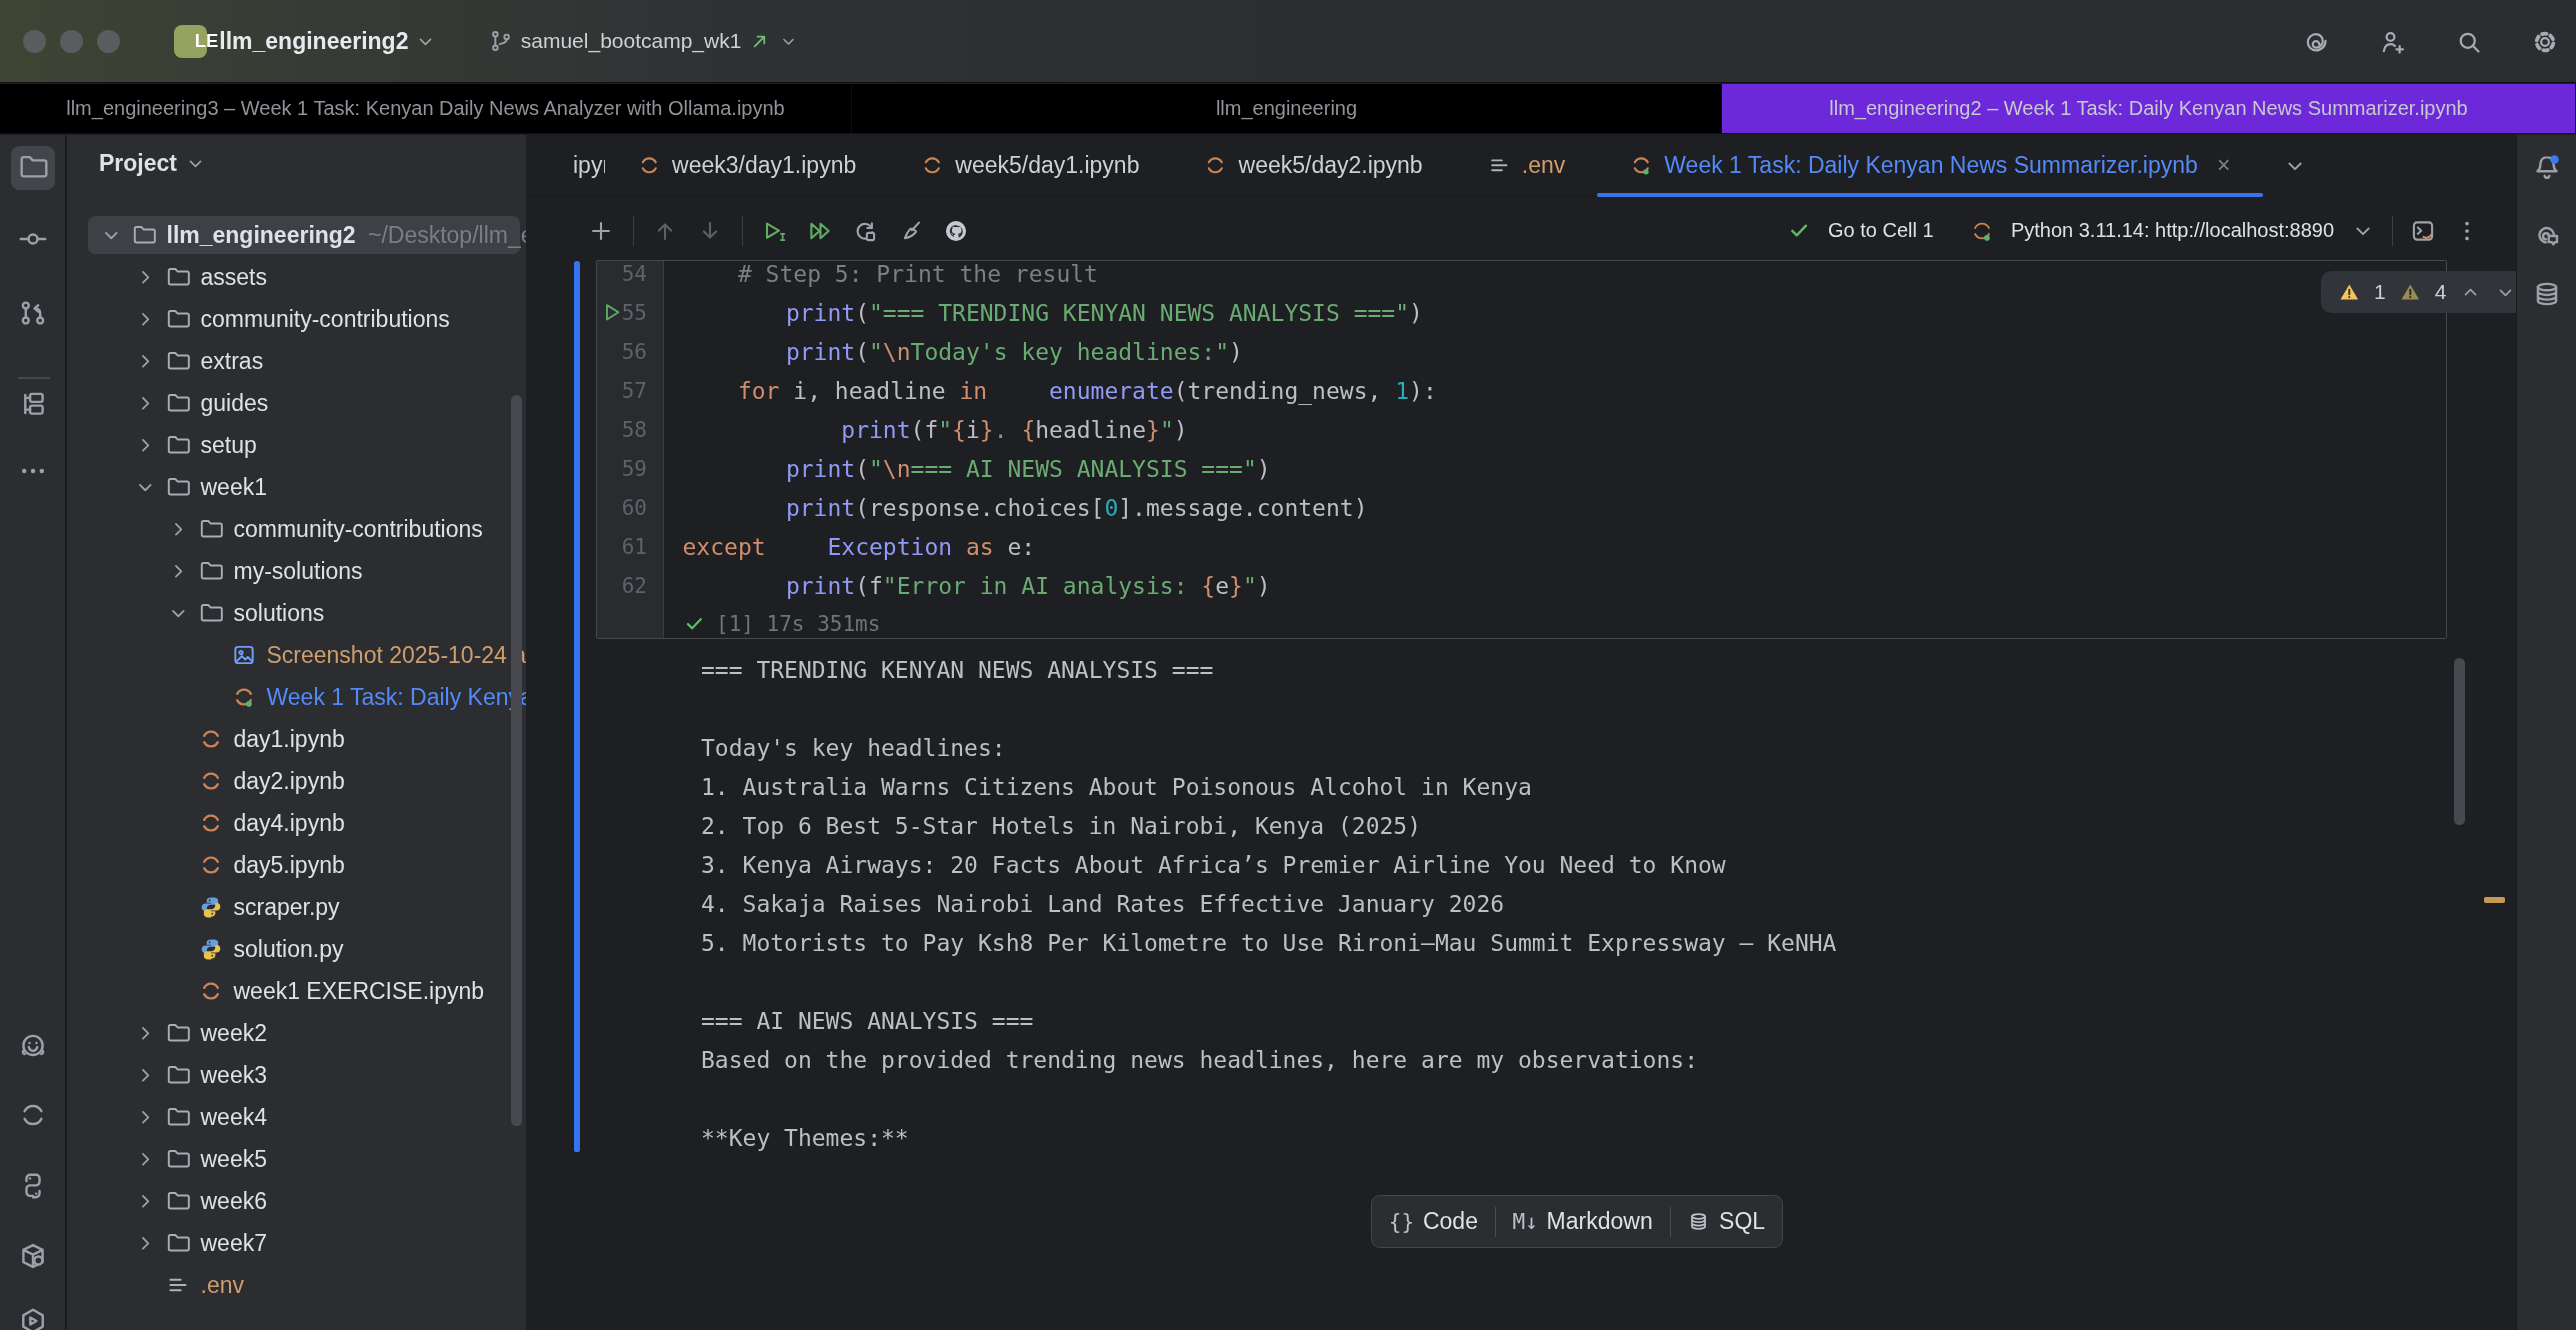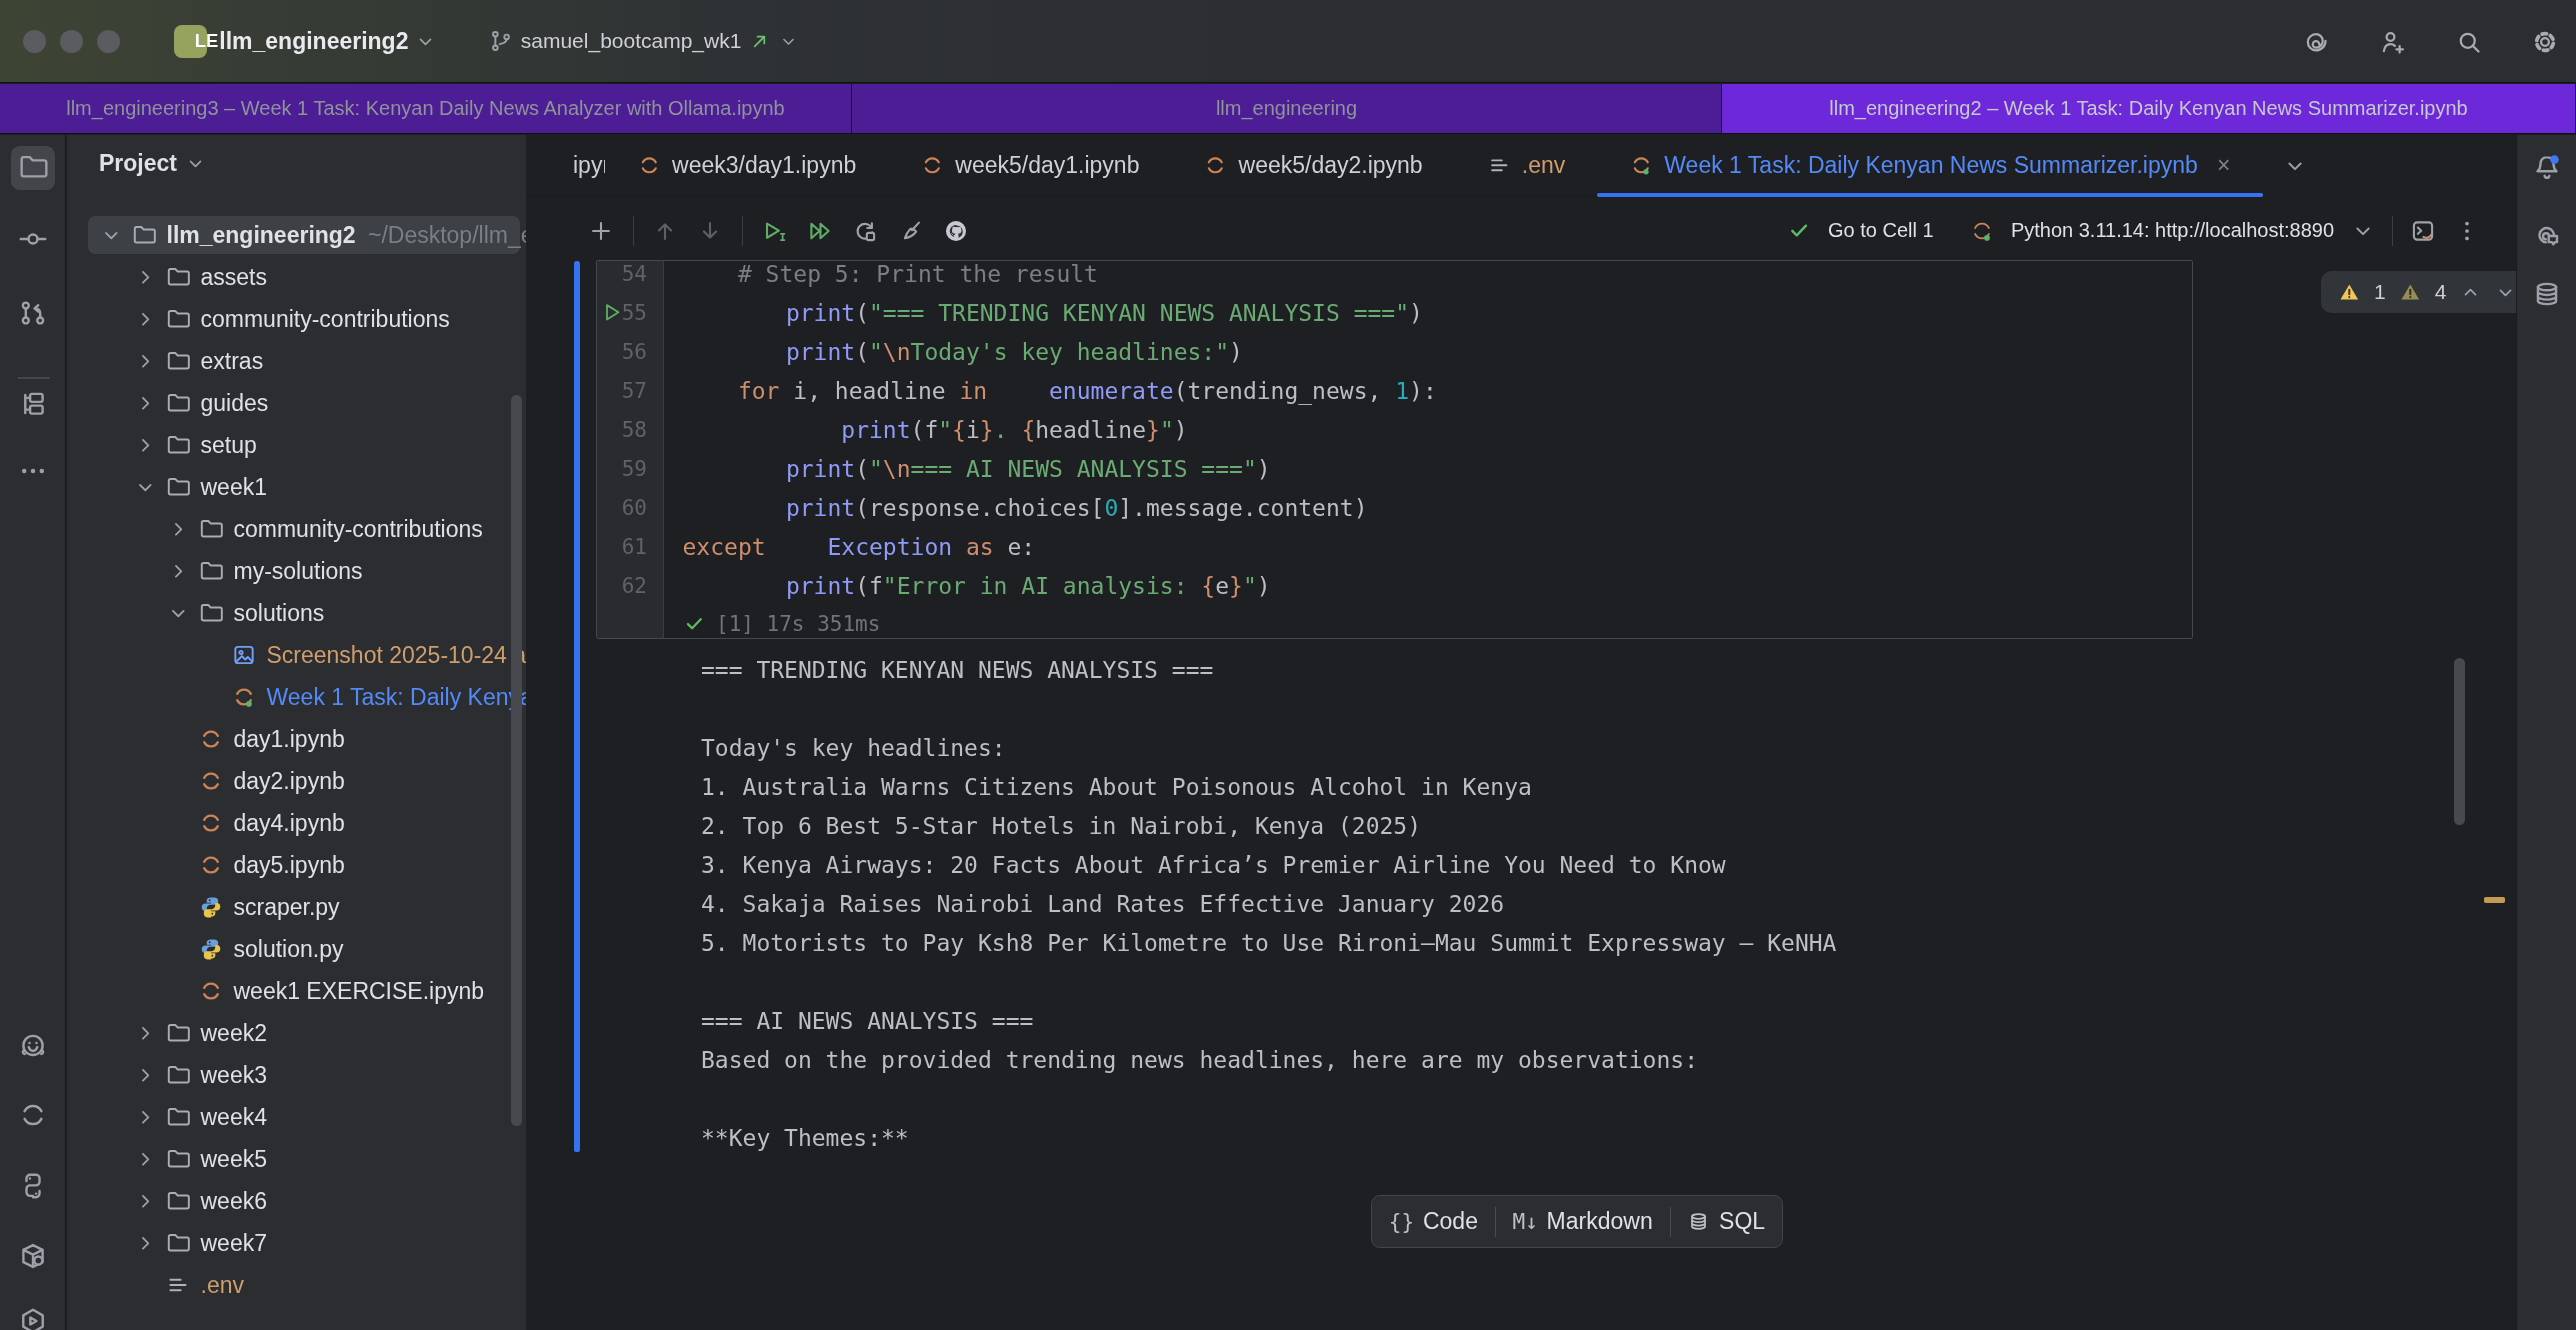--- a/index.html
+++ b/index.html
@@ -17,21 +17,21 @@
     font-size:18.4px; font-weight:bold; display:flex; align-items:center; justify-content:center;padding-left:32px; }
   .proj-name { margin-left:12.3px; font-size:23px; font-weight:600; color:#e8eaed; }
   .tb-chev { width:23px; height:23px; color:#9da0a8; margin-left:5.3px; }
   .branch { display:flex; align-items:center; margin-left:51px; color:#ced0d6; font-size:21px; gap:7px; }
   .titlebar-right { position:absolute; right:16px; top:0; height:83px; display:flex; align-items:center; gap:46px; color:#a7abb2; }
   .titlebar-right .icn { width:30px; height:30px; }
 
   
   #window-tabs { position:absolute; left:0; top:84px; width:2576px; height:50px; display:flex; background:#141517; border-bottom:0.9px solid #101112; }
   .wtab { height:100%; display:flex; align-items:center; justify-content:center; font-size:20px; color:#8f939a;
-    background:#4c1d95; border-right:0.9px solid #0e0f10; overflow:hidden; white-space:nowrap; }
+    background:#000000; border-right:0.9px solid #0e0f10; overflow:hidden; white-space:nowrap; }
   .wtab.active { background:#6d28d9; color:#c6c9ce; }
 
   
   #main { position:absolute; left:0; top:135px; width:2576px; height:1195px; }
 
   
   #left-strip { position:absolute; left:0; top:0; width:66px; height:1195px; background:#2b2d30; border-right:0.9px solid #1a1b1d; }
   .strip-ic { position:absolute; left:50%; transform:translate(-50%,-50%); width:32px; height:32px; color:#9da0a8; }
   .strip-active-box { position:absolute; left:11.4px; top:10.5px; width:44px; height:44px; background:#43454a; border-radius:8.8px; }
   .strip-div { position:absolute; left:17.5px; width:32px; height:1.8px; background:#45474c; }
@@ -76,21 +76,21 @@
   #nb-toolbar .rgt { position:absolute; right:35px; display:flex; align-items:center; gap:16px; }
   .tb-ic { width:28px; height:28px; color:#9ea2a9; }
   .tb-ic.dim { color:#5d6067; }
   .tb-ic.grn { color:#5fad65; }
   .vdiv { width:0.9px; height:30px; background:#3c3e43; }
   .tb-text { font-size:20px; color:#dfe1e5; }
   #nb-toolbar .rgt .icn16 { width:26px; height:26px; }
 
   
   #cell-bar { position:absolute; left:48px; top:126px; width:6.1px; height:891px; background:#3574f0; border-radius:2.6px; }
-  #cell-frame { position:absolute; left:70px; top:125px; width:1597px; height:379px; border:0.9px solid #46484e; border-radius:1.8px; overflow:hidden; background:#1e1f22; }
+  #cell-frame { position:absolute; left:70px; top:125px; width:1851px; height:379px; border:0.9px solid #46484e; border-radius:1.8px; overflow:hidden; background:#1e1f22; }
   #gutter { position:absolute; left:0; top:0; bottom:0; width:67px; background:#292b2f; border-right:0.9px solid #3a3c41; }
   .gut-row { position:relative; height:39px; display:flex; align-items:center; justify-content:flex-end; padding-right:16px;
     font-family:"DejaVu Sans Mono", monospace; font-size:21px; color:#5f6269; }
   .gut-run { position:absolute; left:2.6px; top:7px; width:24.6px; height:24.6px; color:#5fad65; }
   #code-lines { position:absolute; left:68px; top:0; right:0; }
   .code-row { height:39px; display:flex; align-items:center; padding-left:17.5px;
     font-family:"DejaVu Sans Mono", monospace; font-size:23px; white-space:pre; color:#bcbec4; }
   .c-com { color:#7a7e85; } .c-fn { color:#8f9bf6;margin-left:48px; } .c-str { color:#6aab73; }
   .c-esc { color:#cf8e6d; } .c-kw { color:#cf8e6d; } .c-num { color:#2aacb8; }
   .c-br { color:#cf8e6d; } .c-d { color:#bcbec4; }

